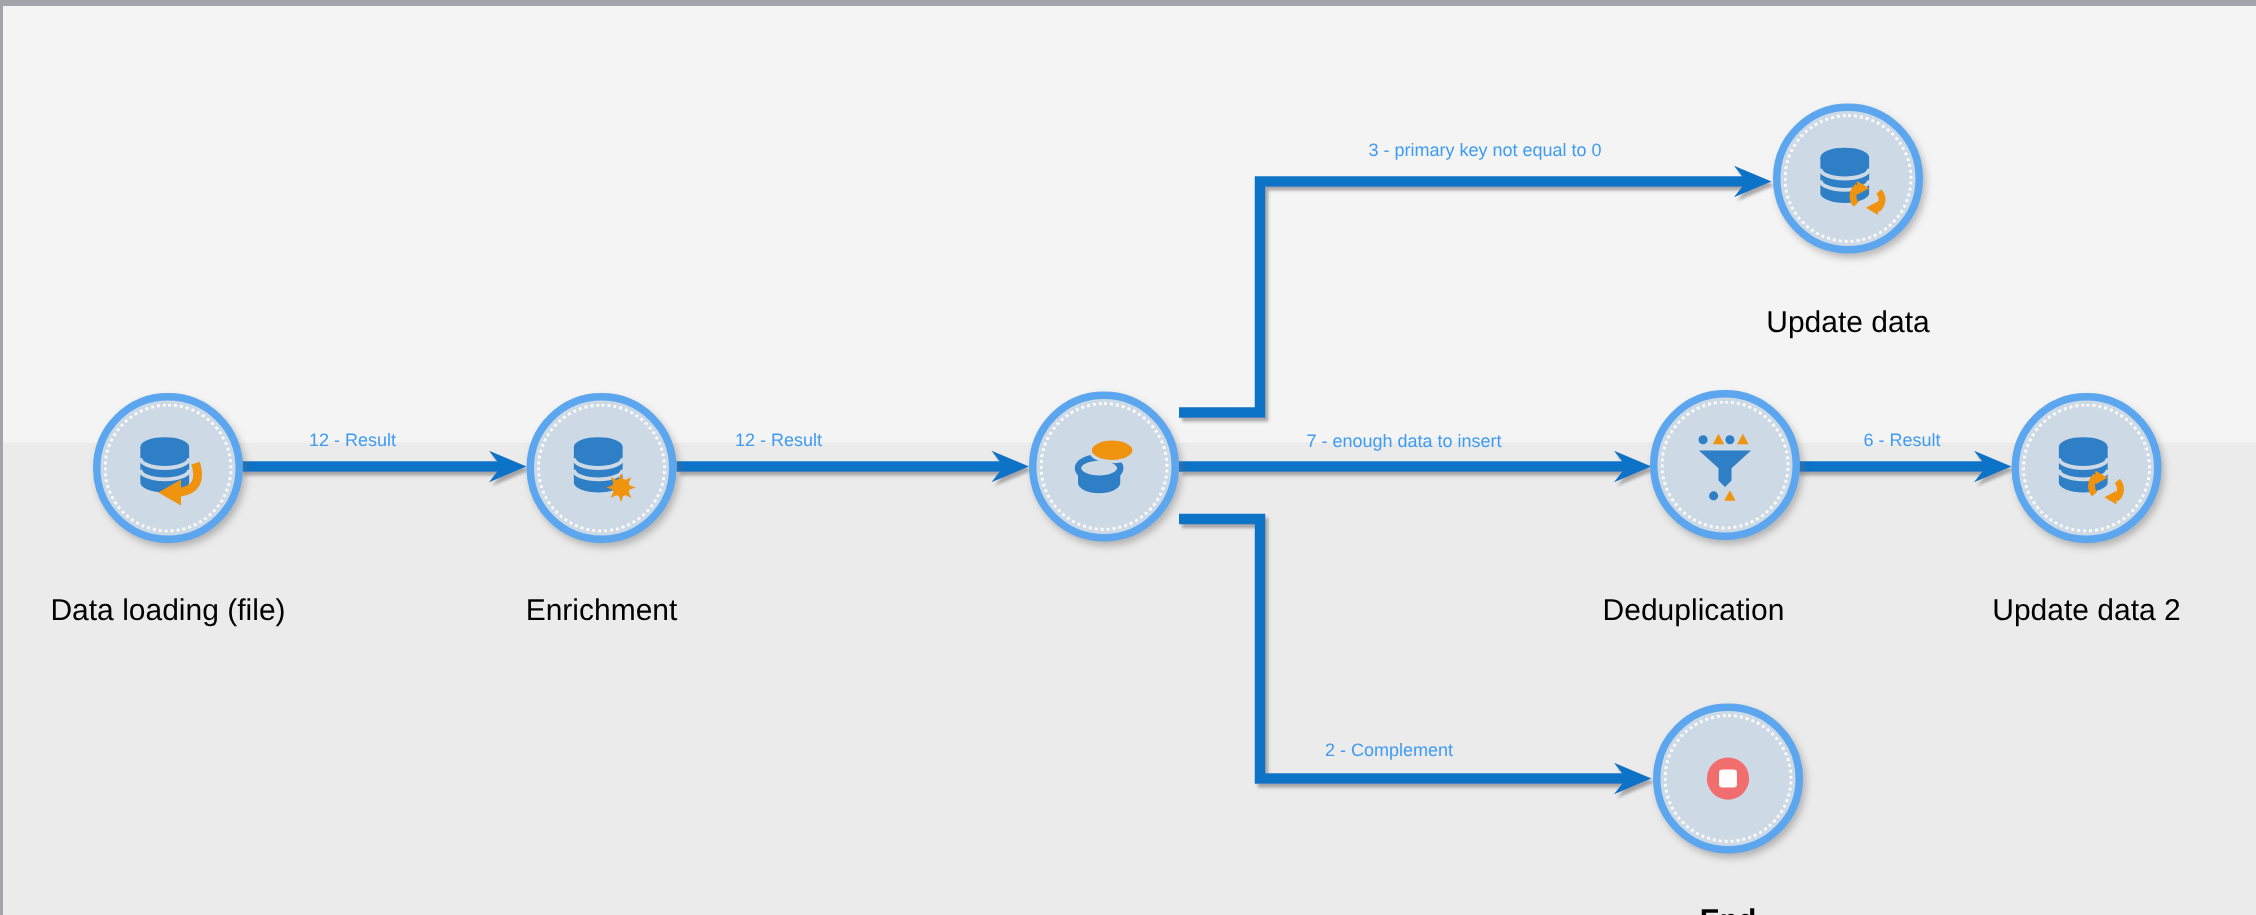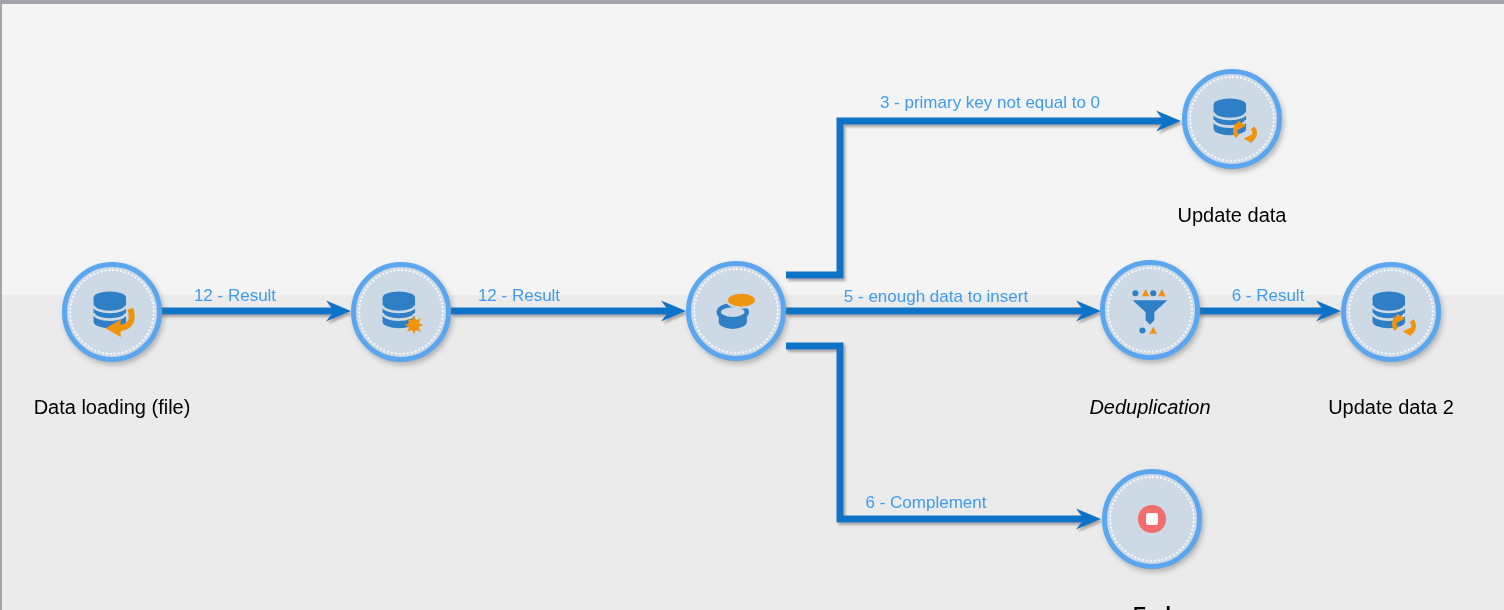--- a/index.html
+++ b/index.html
@@ -46,21 +46,21 @@
     width:320px;
     text-align:center;
     font-size:20px;
     color:var(--node-label,#000);
     margin-top:24px;
   }
   .edge-label{
     position:absolute;
     width:420px;
     text-align:center;
-    font-size:17px;
+    font-size:12px;
     color:var(--edge-label,#3f9bf2);
     white-space:nowrap;
   }
   .ic-blue{fill:var(--icon-blue,#2e7fc6);}
   .ic-blue-stroke{stroke:var(--icon-blue,#2e7fc6);fill:none;}
   .ic-orange{fill:var(--icon-orange,#f0930f);}
   .ic-orange-stroke{stroke:var(--icon-orange,#f0930f);fill:none;}
   .ic-bg-stroke{stroke:var(--node-fill,#cdd9e4);fill:none;}
   .ic-red{fill:var(--end-red,#f26d6d);}
 </style>
@@ -94,23 +94,23 @@
       <polygon class="arrowhead" points="1339,307 1314,296.5 1322,307 1314,317.5"></polygon>
 
       <polyline class="edge" points="784,342 838,342 838,515 1084,515"></polyline>
       <polygon class="arrowhead" points="1099,515 1074,504.5 1082,515 1074,525.5"></polygon>
     </g>
   </svg>
 
   <div class="edge-label" style="left:23px;top:282px;">12 - Result</div>
   <div class="edge-label" style="left:307px;top:282px;">12 - Result</div>
   <div class="edge-label" style="left:778px;top:89px;">3 - primary key not equal to 0</div>
-  <div class="edge-label" style="left:724px;top:283px;">5 - enough data to insert</div>
+  <div class="edge-label" style="left:724px;top:283px;">7 - enough data to insert</div>
   <div class="edge-label" style="left:1056px;top:282px;">6 - Result</div>
-  <div class="edge-label" style="left:714px;top:489px;">6 - Complement</div>
+  <div class="edge-label" style="left:714px;top:489px;">2 - Complement</div>
 
   <div class="node-circle" style="left:60px;top:258px;">
     <svg width="52" height="52" viewBox="0 0 48 48">
       <path class="ic-blue" d="M7,11 L7,33 A15,6 0 0 0 37,33 L37,11 Z"></path>
       <ellipse class="ic-blue" cx="22" cy="11" rx="15" ry="6"></ellipse>
       <path class="ic-bg-stroke" stroke-width="2.4" d="M7,18 A15,6 0 0 0 37,18"></path>
       <path class="ic-bg-stroke" stroke-width="2.4" d="M7,25 A15,6 0 0 0 37,25"></path>
       <path class="ic-orange-stroke" stroke-width="5.5" d="M41,21 Q46,37 31,39"></path>
       <polygon class="ic-orange" points="18,39 32,31 32,47"></polygon>
     </svg>
@@ -120,20 +120,21 @@
   <div class="node-circle" style="left:349px;top:258px;">
     <svg width="52" height="52" viewBox="0 0 48 48">
       <path class="ic-blue" d="M7,11 L7,33 A15,6 0 0 0 37,33 L37,11 Z"></path>
       <ellipse class="ic-blue" cx="22" cy="11" rx="15" ry="6"></ellipse>
       <path class="ic-bg-stroke" stroke-width="2.4" d="M7,18 A15,6 0 0 0 37,18"></path>
       <path class="ic-bg-stroke" stroke-width="2.4" d="M7,25 A15,6 0 0 0 37,25"></path>
       <polygon class="ic-orange" points="45,36 40.2,37.7 42.4,42.4 37.7,40.2 36,45 34.3,40.2 29.6,42.4 31.8,37.7 27,36 31.8,34.3 29.6,29.6 34.3,31.8 36,27 37.7,31.8 42.4,29.6 40.2,34.3"></polygon>
       <circle class="ic-orange" cx="36" cy="36" r="5.5"></circle>
     </svg>
   </div>
+  <div class="node-label" style="left:239px;top:368px;">Enrichment</div>
 
   <div class="node-circle" style="left:684px;top:257px;">
     <svg width="52" height="52" viewBox="0 0 48 48">
       <ellipse class="ic-blue-stroke" stroke-width="4" cx="21" cy="25" rx="13" ry="6.5"></ellipse>
       <path class="ic-blue" d="M8,25 L8,34 A13,6.5 0 0 0 34,34 L34,25 A13,6.5 0 0 1 8,25 Z"></path>
       <ellipse class="ic-orange" cx="29" cy="14" rx="13.5" ry="7" stroke="#cdd9e4" stroke-width="2"></ellipse>
     </svg>
   </div>
 
   <div class="node-circle" style="left:1180px;top:65px;">
@@ -154,21 +155,21 @@
     <svg width="52" height="52" viewBox="0 0 48 48">
       <circle class="ic-blue" cx="10.5" cy="8.5" r="2.8"></circle>
       <polygon class="ic-orange" points="16.5,11.3 23.5,11.3 20,4.7"></polygon>
       <circle class="ic-blue" cx="27" cy="8.5" r="2.8"></circle>
       <polygon class="ic-orange" points="31.5,11.3 38.5,11.3 35,4.7"></polygon>
       <polygon class="ic-blue" points="8,15 40,15 28,26 28,33.5 24,37.5 20,33.5 20,26"></polygon>
       <circle class="ic-blue" cx="17" cy="43" r="2.8"></circle>
       <polygon class="ic-orange" points="23.5,46 30.5,46 27,39.5"></polygon>
     </svg>
   </div>
-  <div class="node-label" style="left:988px;top:368px;font-style:italic;">Deduplication</div>
+  <div class="node-label" style="left:967px;top:368px;">Deduplication</div>
 
   <div class="node-circle" style="left:1339px;top:258px;">
     <svg width="52" height="52" viewBox="0 0 48 48">
       <path class="ic-blue" d="M7,11 L7,33 A15,6 0 0 0 37,33 L37,11 Z"></path>
       <ellipse class="ic-blue" cx="22" cy="11" rx="15" ry="6"></ellipse>
       <path class="ic-bg-stroke" stroke-width="2.4" d="M7,18 A15,6 0 0 0 37,18"></path>
       <path class="ic-bg-stroke" stroke-width="2.4" d="M7,25 A15,6 0 0 0 37,25"></path>
       <path class="ic-orange-stroke" stroke-width="4.2" d="M29,40 A7.5,7.5 0 0 1 30,29"></path>
       <polygon class="ic-orange" points="29.5,25.5 29.5,34 37,30"></polygon>
       <path class="ic-orange-stroke" stroke-width="4.2" d="M43,32 A7.5,7.5 0 0 1 42,43"></path>

